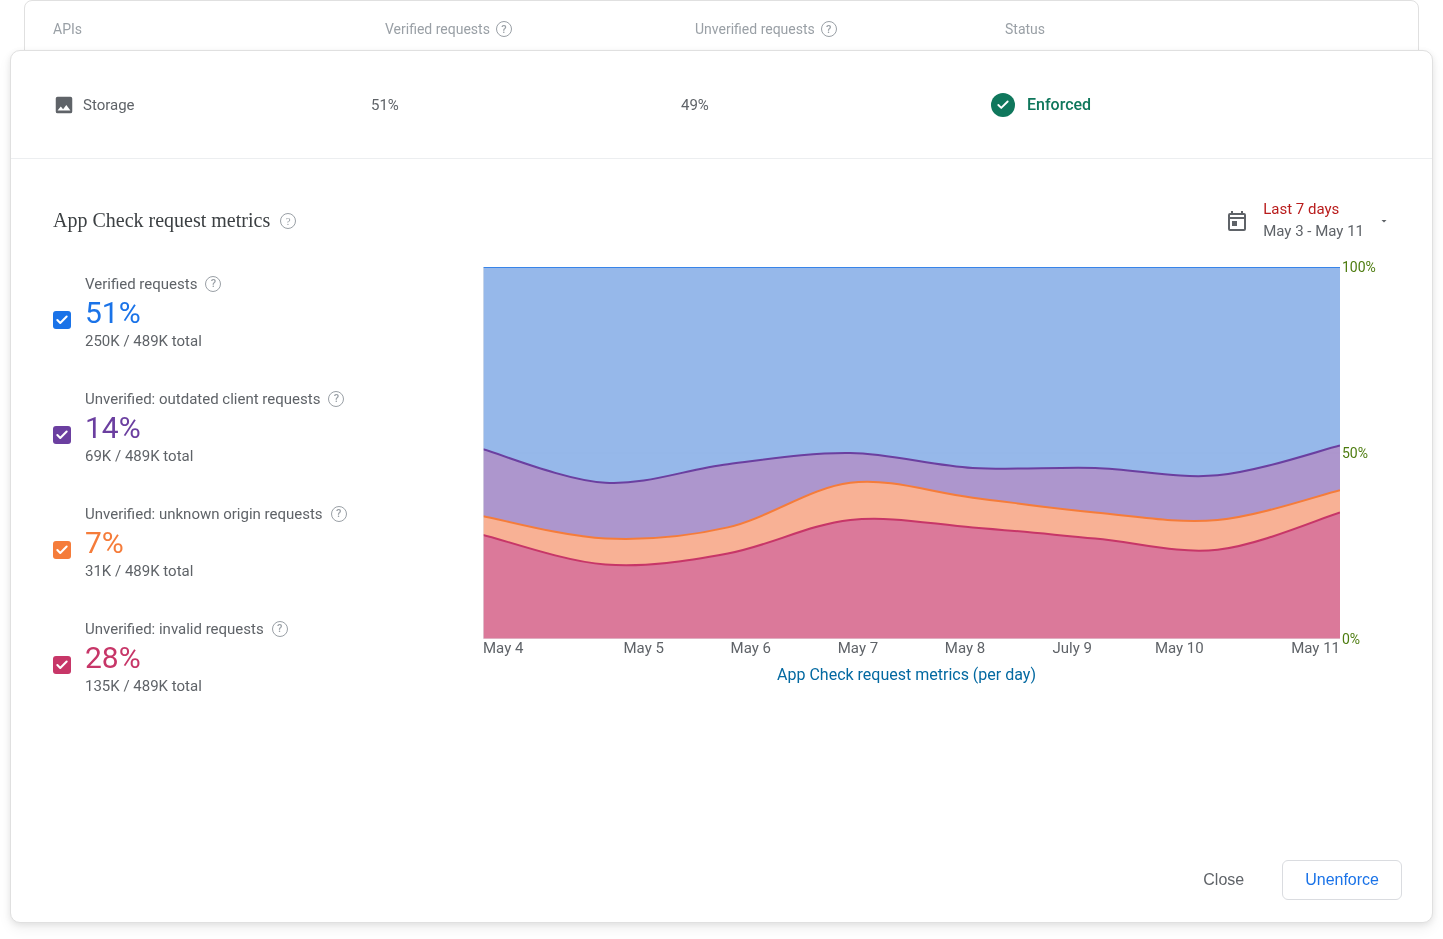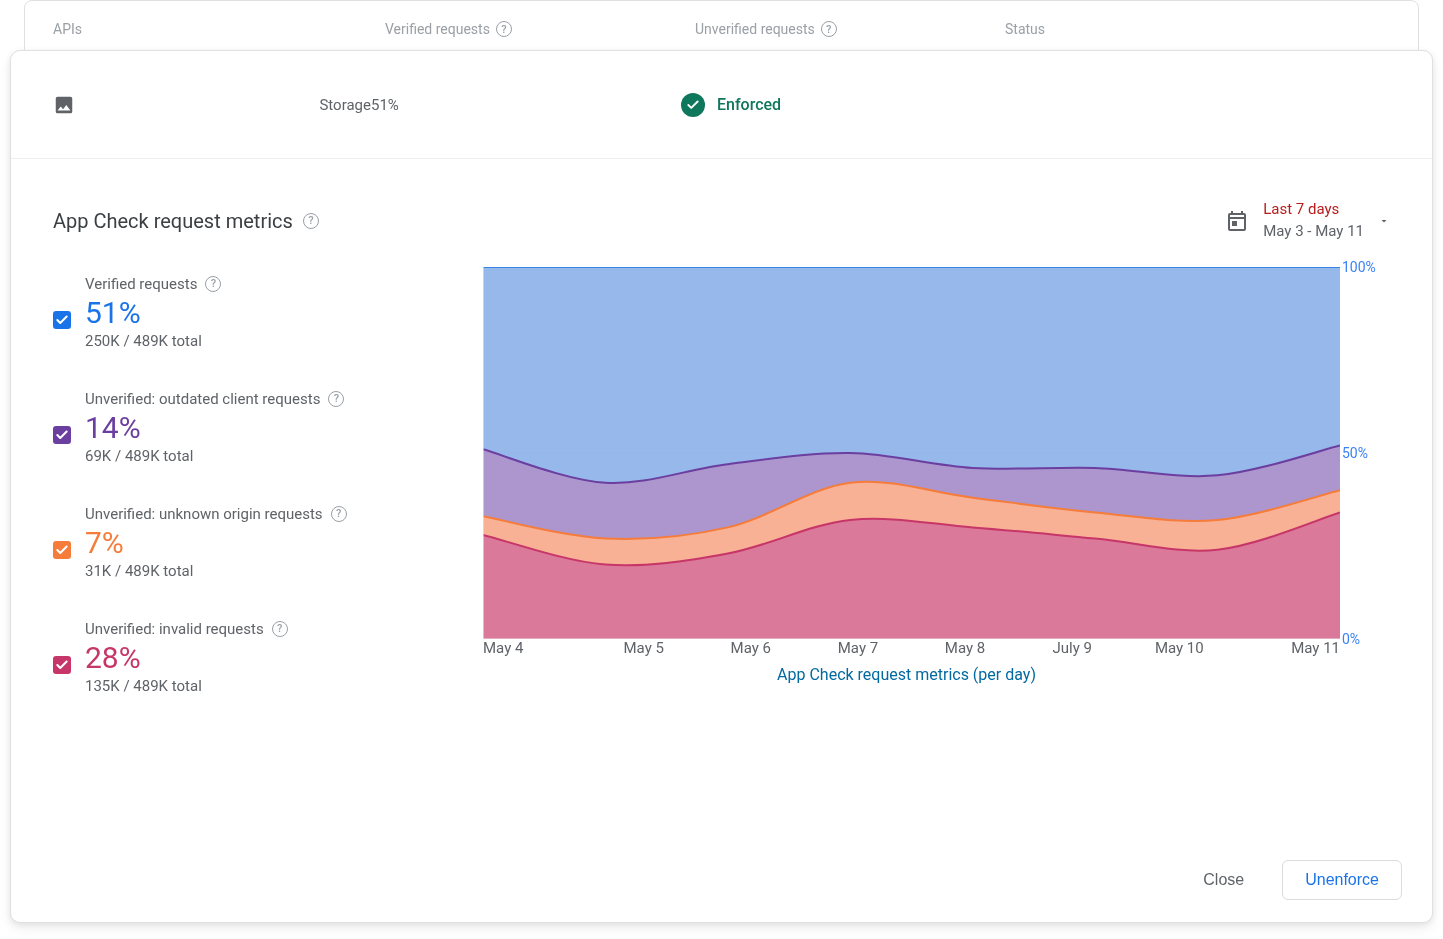--- a/index.html
+++ b/index.html
@@ -45,38 +45,38 @@
     padding: 0;
   }
 
   
   .storage-row {
     height: 108px;
     border-bottom: 1px solid #eceef0;
     display: flex; align-items: center;
     font-size: 15px;
   }
-  .scol-api { width: 360px; padding-left: 42px; display:flex; align-items:center; gap:0; color:#5f6368;justify-content:space-between;}
+  .scol-api { width: 360px; padding-left: 42px; display:flex; align-items:center; gap:8px; color:#5f6368;}
   .scol-ver { width: 310px; color:#5f6368;}
   .scol-unv { width: 310px; color:#5f6368;}
   .scol-stat{ flex:1; display:flex; align-items:center; gap:12px;}
   .enforced-label { color:#0f775c; font-weight:500; font-size:16px;}
   .check-badge {
     width:24px; height:24px; border-radius:50%;
     background:#0f775c; display:inline-flex; align-items:center; justify-content:center;
     color:#fff;
   }
 
   
   .metrics-header {
     display:flex; align-items:center; justify-content:space-between;
     padding: 40px 42px 0 42px;
   }
   .metrics-title {
-    font-size: 20px; color:#3c4043; display:flex; align-items:center; gap:10px;
+    font-size: 20px; color:#3c4043; display:flex; align-items:center; gap:10px;font-family:Liberation Serif, serif;
   }
   .date-picker {
     display:flex; align-items:center; gap:14px; color:#5f6368;
     cursor:pointer;
   }
   .date-texts { display:flex; flex-direction:column; line-height:1.45; font-size:15px;}
   .date-primary { color:#b91c1c; }
   .date-secondary { color:#5f6368; }
 
   .metrics-body {
@@ -111,21 +111,21 @@
   .chart-area {
     position:relative;
     height: 372px;
     margin-left: 10px;
     margin-right: 50px;
   }
   .chart-svg { position:absolute; inset:0; width:100%; height:100%; }
   .y-ticks {
     position:absolute; right:-50px; top:-8px; bottom:-8px; width:48px;
     display:flex; flex-direction:column; justify-content:space-between;
-    color:#3b82f6; font-size:14px; text-align:left;
+    color:#4d7c0f; font-size:14px; text-align:left;
   }
   .x-ticks {
     display:flex; margin-left:10px; margin-right:50px;
     color:#5f6368; font-size:15px; 
   }
   .x-ticks span { flex:1; text-align:center; }
   .x-ticks span:first-child { text-align:left; }
   .x-ticks span:last-child  { text-align:right; }
   .chart-caption {
     text-align:center; color:#0369a1; font-size:16px; margin-top:8px;
@@ -179,20 +179,21 @@
     <div class="storage-row">
       <div class="scol-api">
         <span class="img-icon">
           <svg width="22" height="22" viewBox="0 0 24 24" fill="#5f6368">
               <path d="M21 19V5a2 2 0 0 0-2-2H5a2 2 0 0 0-2 2v14a2 2 0 0 0 2 2h14a2 2 0 0 0 2-2zM8.5 13.5l2.5 3 3.5-4.5L19 18H5l3.5-4.5z"></path>
             </svg>
         </span>
         <span>Storage</span>
       </div>
       <div class="scol-ver">51%</div>
+      <div class="scol-unv">49%</div>
       <div class="scol-stat">
         <span class="check-badge">
           <svg width="14" height="14" viewBox="0 0 24 24" fill="none" stroke="#fff" stroke-width="3.2" stroke-linecap="round" stroke-linejoin="round">
               <polyline points="20 6 9 17 4 12"></polyline>
             </svg>
         </span>
         <span class="enforced-label">Enforced</span>
       </div>
     </div>
 

